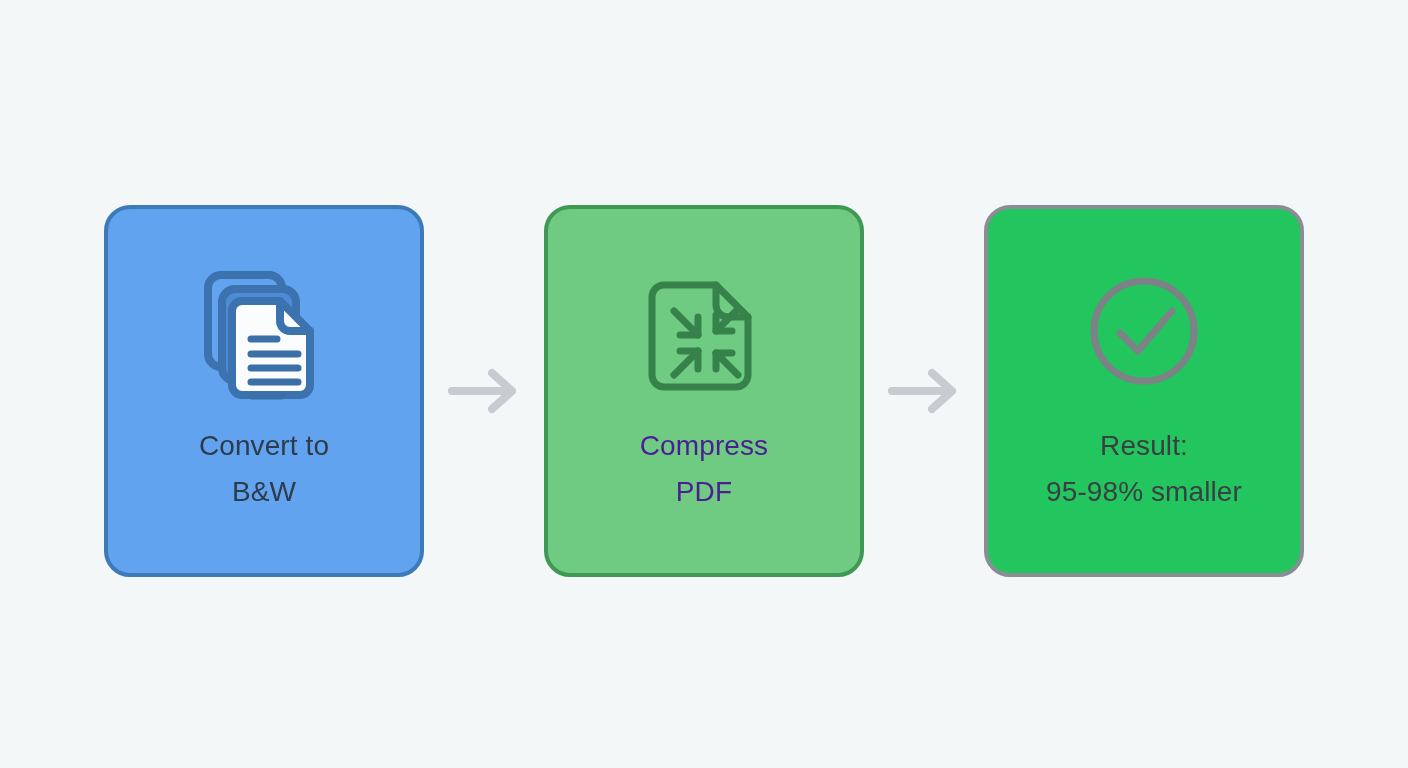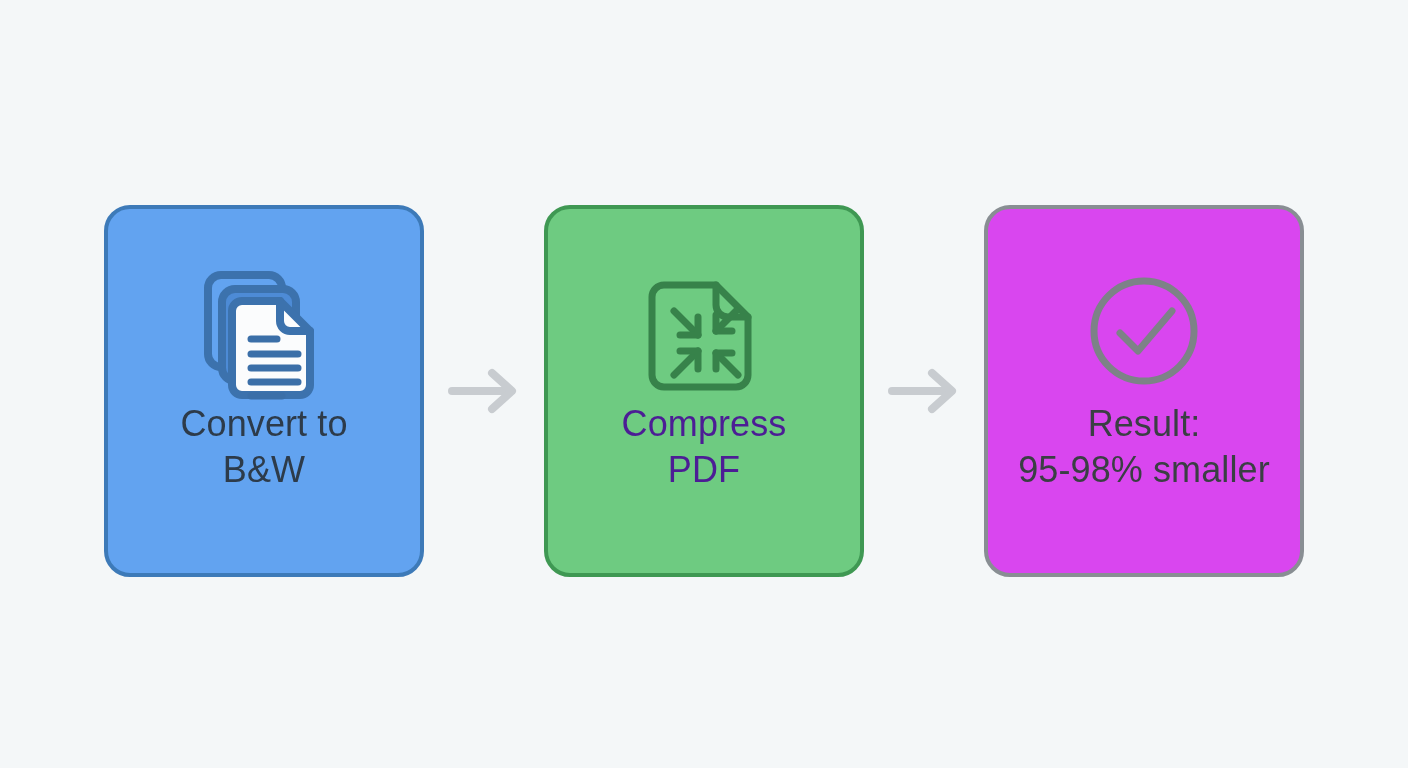--- a/index.html
+++ b/index.html
@@ -50,36 +50,37 @@
 
   .card-blue {
     background: #62a3f0;
     border-color: #3d7ab8;
   }
   .card-green {
     background: #6ecb81;
     border-color: #3f9853;
   }
   .card-gray {
-    background: #d946ef;
+    background: #22c55e;
     border-color: #888e93;
   }
 
   .card-icon {
     margin-top: 52px;
     height: 140px;
     display: flex;
     align-items: center;
     justify-content: center;
   }
 
   .card-label {
+    margin-top: 22px;
     width: 100%;
     text-align: center;
-    font-size: 36px;
+    font-size: 28px;
     line-height: 46px;
     letter-spacing: 0.1px;
     font-weight: 400;
     white-space: pre-line;
     padding: 0 6px;
     box-sizing: border-box;
   }
   .label-blue  { color: #2d3b4a; }
   .label-green { color: #4c1d95; }
   .label-gray  { color: #3a3f43; }

